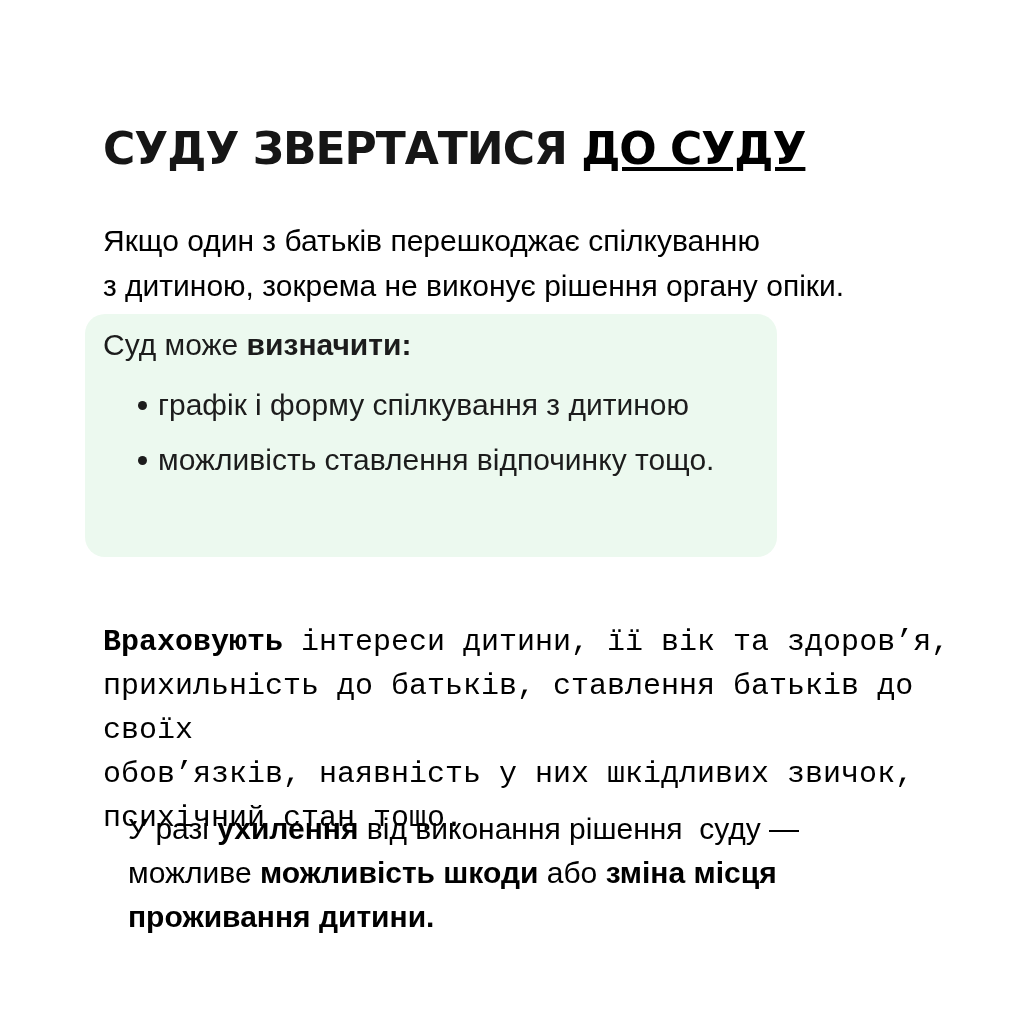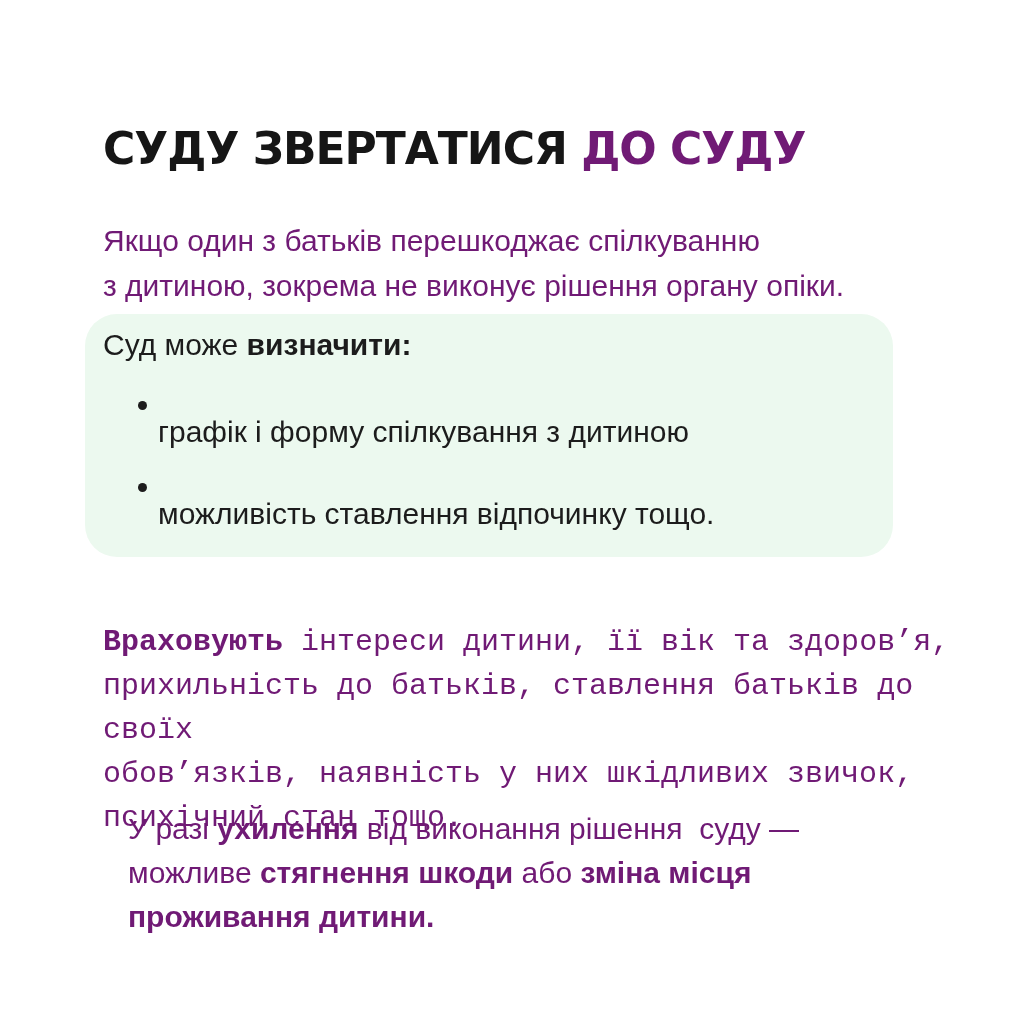--- a/index.html
+++ b/index.html
@@ -13,29 +13,29 @@
   }
   .title{
     position:absolute;left:103px;top:96px;
     font-family:"DejaVu Sans","Liberation Sans",sans-serif;
     font-size:44px;line-height:1.1;font-weight:bold;
     letter-spacing:-1px;white-space:pre-wrap;color:#161616;
   }
   .para{
     position:absolute;left:103px;width:870px;
     font-size:30px;line-height:44px;
-    white-space:pre-wrap;color:#701a75;
+    white-space:pre-wrap;color:#000000;
   }
   .para-intro{top:188px;line-height:45px;}
   .para-factors{top:590px;font-family:Liberation Mono, monospace;}
   .para-evasion{top:777px;margin-left:25px;}
   .info-box{
     position:absolute;left:85px;top:314px;
-    width:808px;height:243px;
-    border-radius:32px;
+    width:692px;height:243px;
+    border-radius:20px;
     box-sizing:border-box;
     padding:10px 30px 0 18px;
   }
   .box-heading{
     font-size:30px;line-height:42px;color:#1c1c1c;white-space:pre-wrap;
   }
   .bullet-list{
     list-style:none;margin:18px 0 0 0;padding:0;
   }
   .bullet-item{
@@ -43,29 +43,29 @@
     font-size:30px;line-height:42px;color:#1c1c1c;
     margin-top:13px;
   }
   .bullet-item:first-child{margin-top:0;}
   .bullet-dot{
     flex:0 0 auto;
     width:9px;height:9px;border-radius:50%;
     background:#1c1c1c;
     margin:17px 0 0 35px;
   }
-  .bullet-text{margin-left:11px;margin-top:27px;}
+  .bullet-text{margin-left:11px;}
   .b{font-weight:700;}
 </style>
 </head>
 <body>
 
 <div class="page">
 
-  <h1 class="title"><span>СУДУ ЗВЕРТАТИСЯ </span><span style="color: #701a75;">ДО СУДУ</span></h1>
+  <h1 class="title"><span>СУДУ ЗВЕРТАТИСЯ </span><span style="color: #000000; text-decoration: underline;">ДО СУДУ</span></h1>
 
   <p class="para para-intro"><span>Якщо один з батьків перешкоджає спілкуванню
 з дитиною, зокрема не виконує рішення органу опіки.</span></p>
 
   <div class="info-box" style="background: rgb(236, 249, 239);">
     <div class="box-heading"><span>Суд може </span><span class="b">визначити:</span></div>
     <ul class="bullet-list">
       <li class="bullet-item">
         <span class="bullet-dot"></span>
         <span class="bullet-text">графік і форму спілкування з дитиною</span>
@@ -76,16 +76,16 @@
       </li>
     </ul>
   </div>
 
   <p class="para para-factors"><span class="b">Враховують</span><span> інтереси дитини, її вік та здоров’я,
 прихильність до батьків, ставлення батьків до своїх
 обов’язків, наявність у них шкідливих звичок,
 психічний стан тощо.</span></p>
 
   <p class="para para-evasion"><span>У разі </span><span class="b">ухилення</span><span> від виконання рішення  суду —
-можливе </span><span class="b">стягнення шкоди</span><span> або </span><span class="b">зміна місця
+можливе </span><span class="b">можливість шкоди</span><span> або </span><span class="b">зміна місця
 проживання дитини.</span></p>
 
 </div>
 
 </body></html>

